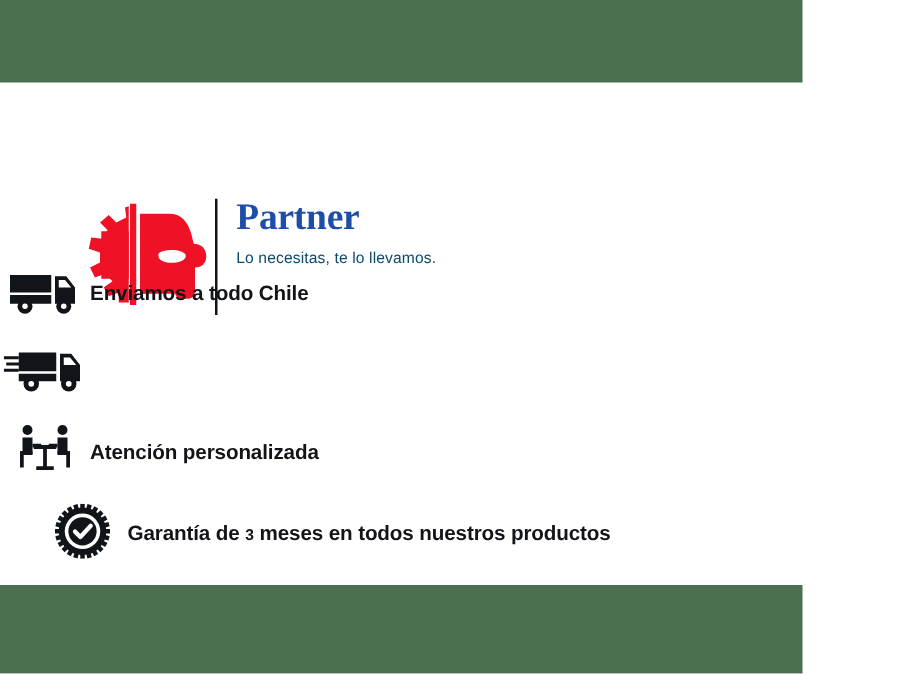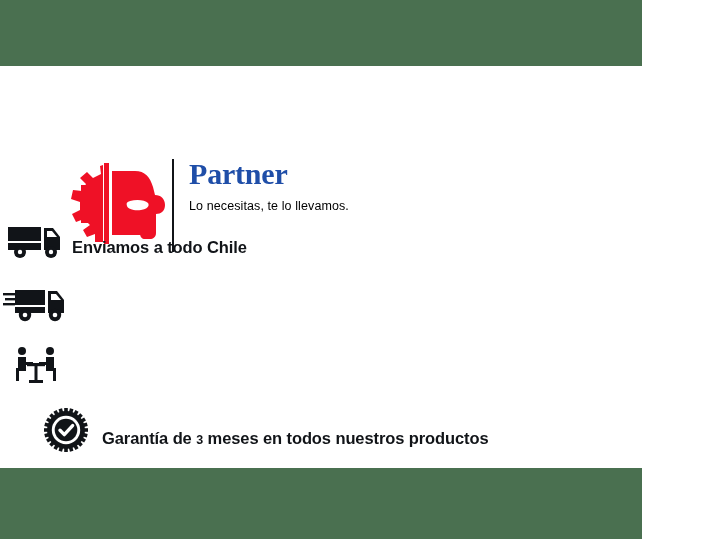--- a/index.html
+++ b/index.html
@@ -71,37 +71,37 @@
     letter-spacing: -0.2px;
     color: #1f4ea8;
     white-space: nowrap;
   }
   .brand-tagline {
     margin-top: 9px;
     font-family: "Liberation Sans", sans-serif;
     font-weight: normal;
     font-size: 12.5px;
     line-height: 14px;
-    color: #000000;
+    color: #0c4a6e;
     letter-spacing: 0.1px;
     white-space: nowrap;
   }
 
   
   .features {
     position: absolute;
     left: 0;
     top: 203px;
     width: 719px;
   }
 
   .feature {
     position: relative;
     display: flex;
-    align-items: flex-end;
+    align-items: center;
     min-height: 56px;
   }
   .feature-icon {
     position: relative;
     flex: 0 0 auto;
     width: 72px;
     display: flex;
     justify-content: center;
     align-items: flex-start;
     padding-top: 6px;
@@ -229,20 +229,21 @@
           <path d="M32 11 L40 11 L40 24 L32 24 Z" fill="#111418"></path>
           <rect x="39" y="22" width="3" height="13" fill="#111418"></rect>
           <rect x="32" y="22" width="10" height="3" fill="#111418"></rect>
           <rect x="25" y="16" width="7" height="3" fill="#111418"></rect>
 
           <rect x="13" y="17" width="18" height="3.2" fill="#111418"></rect>
           <rect x="20.5" y="20" width="3" height="15" fill="#111418"></rect>
           <rect x="15" y="34" width="14" height="3" fill="#111418"></rect>
         </svg>
       </div>
+      <div class="feature-text">Atención personalizada</div>
     </div>
 
     <div class="feature f4">
       <div class="feature-icon">
         <svg width="44" height="44" viewBox="0 0 44 44" xmlns="http://www.w3.org/2000/svg">
           <g fill="#111418">
             <circle cx="22" cy="22" r="19"></circle>
             <g id="scallop">
               <rect x="20.2" y="0" width="3.6" height="5"></rect>
               <rect x="20.2" y="39" width="3.6" height="5"></rect>

